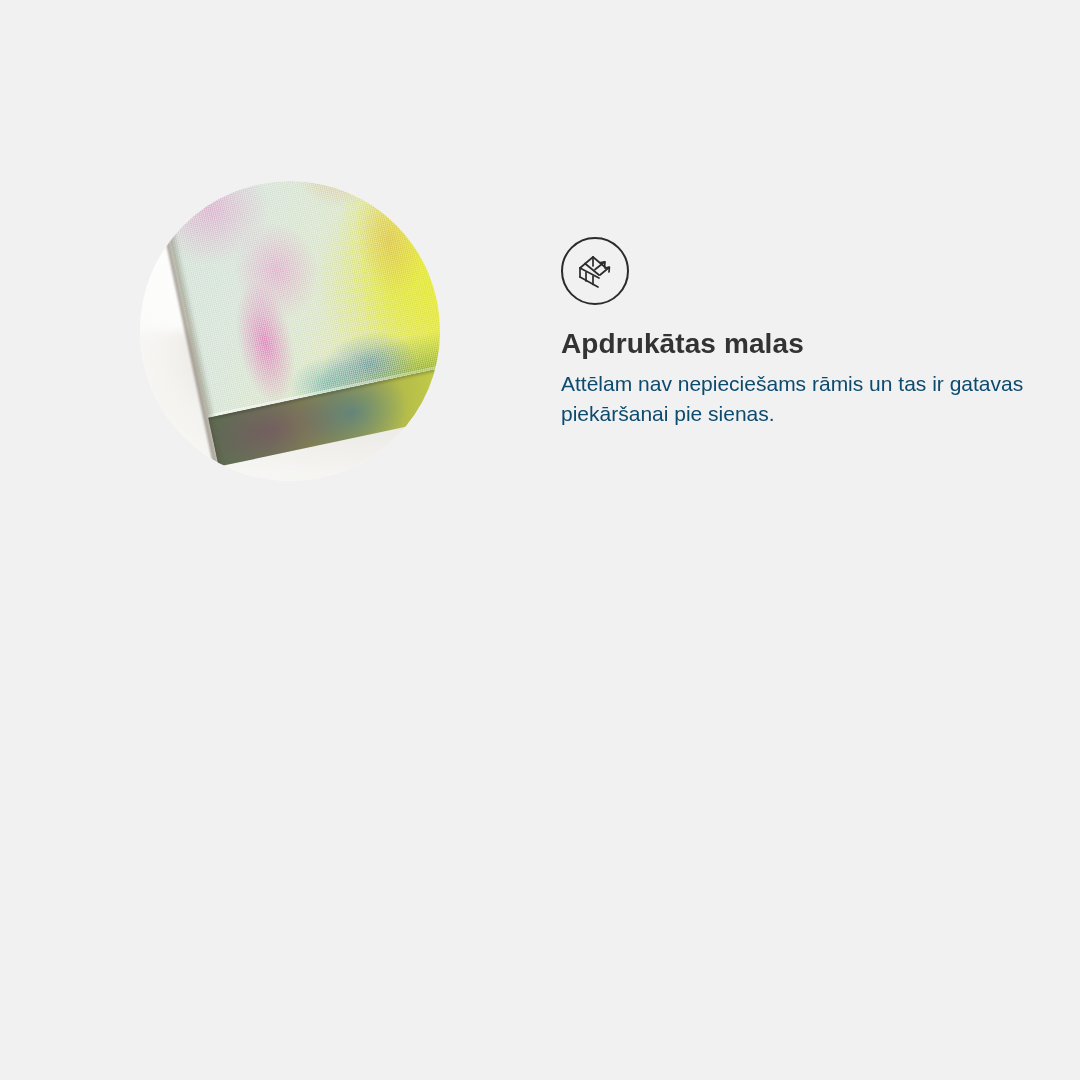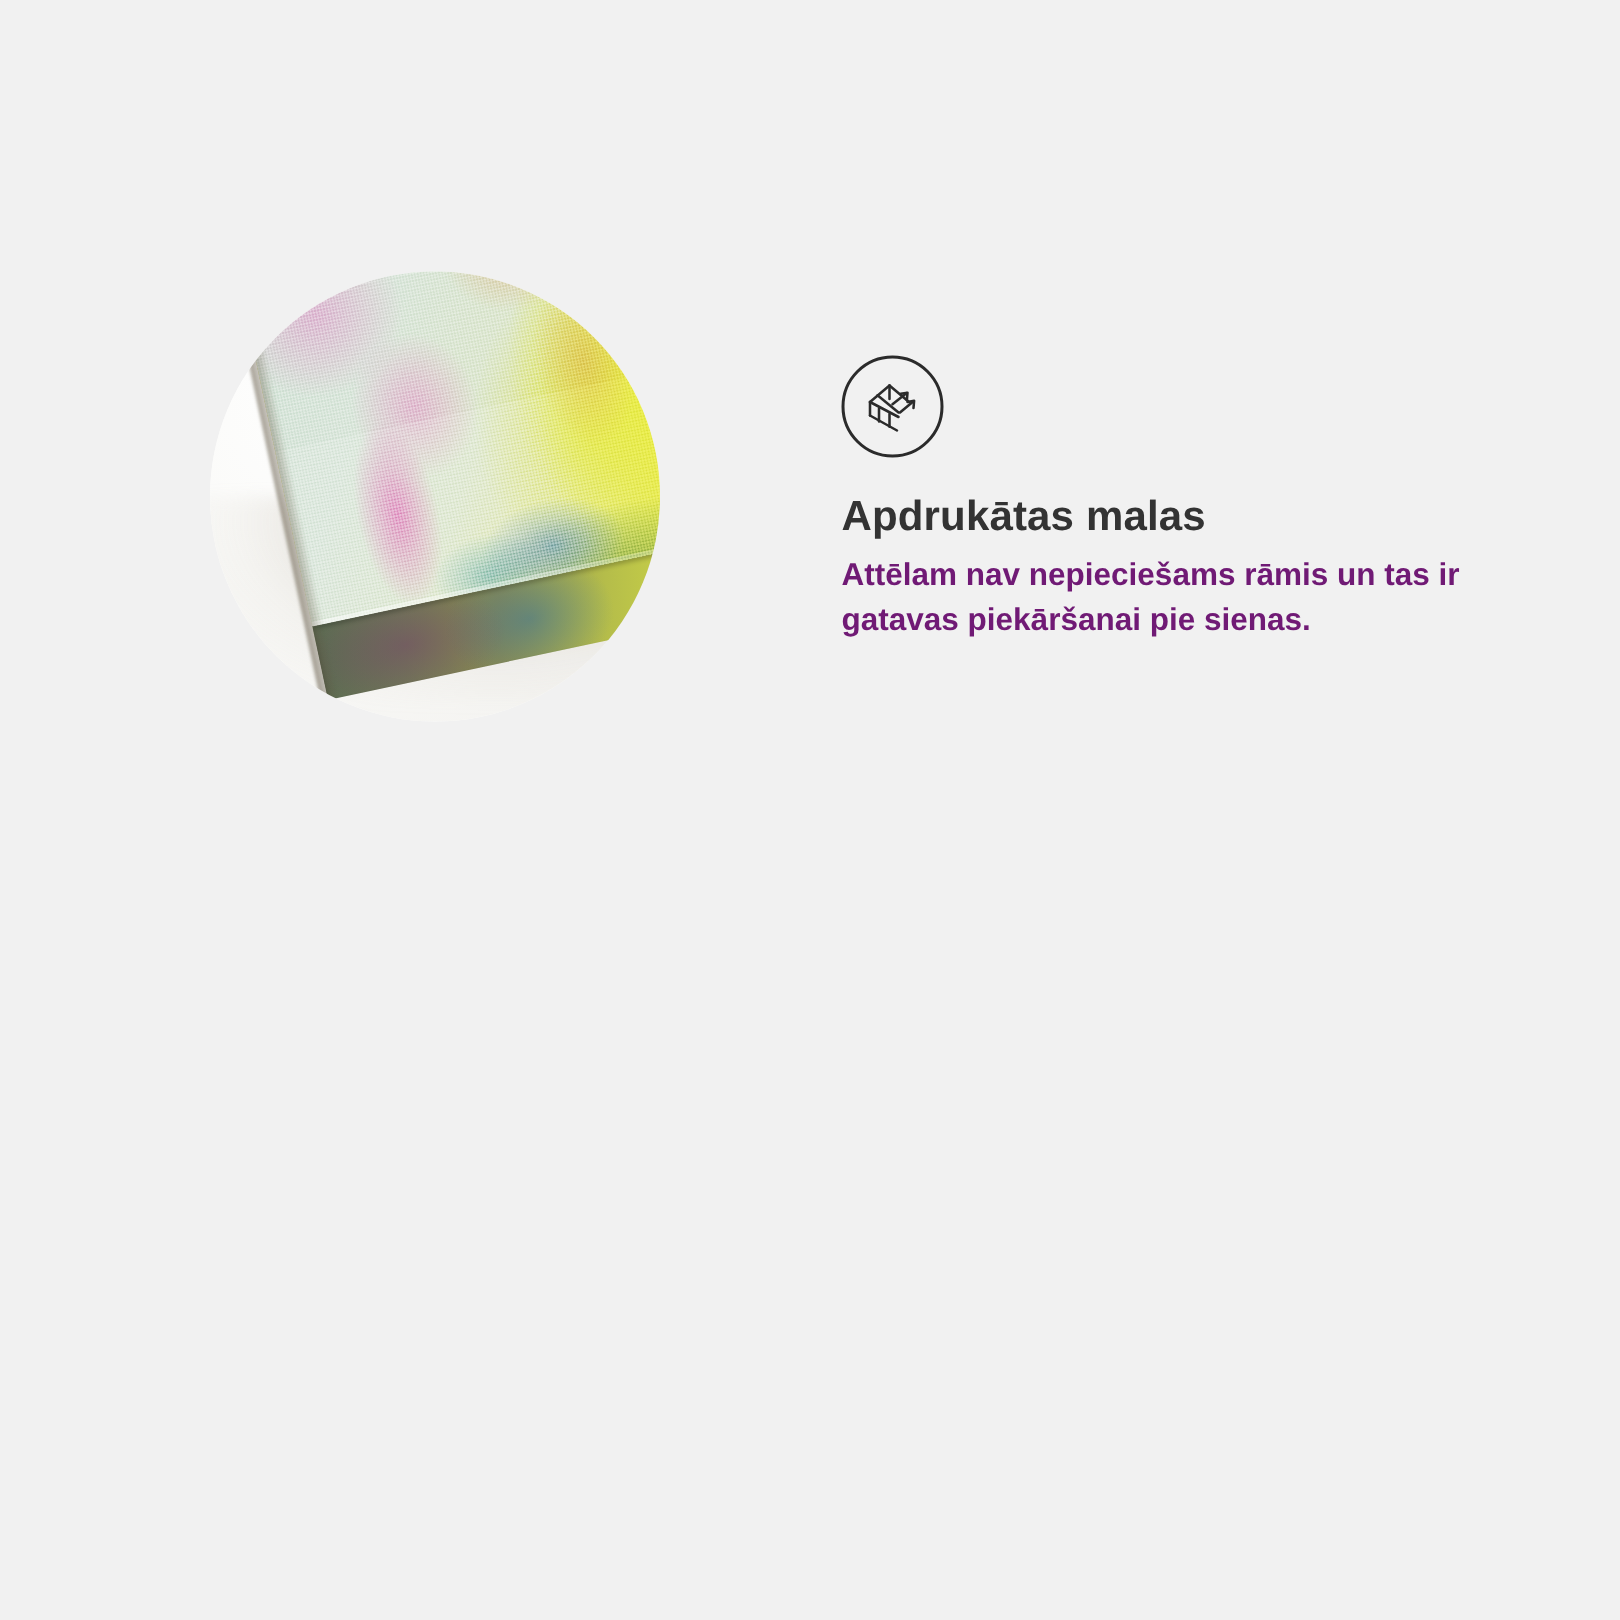--- a/index.html
+++ b/index.html
@@ -159,22 +159,22 @@
   .feature-title {
     font-size: 28px;
     font-weight: 700;
     color: #333333;
     letter-spacing: 0.1px;
     line-height: 1.2;
     margin: 0 0 8px 0;
   }
   .feature-desc {
     font-size: 21px;
-    font-weight: 700;
-    color: #701a75;
+    font-weight: 400;
+    color: #0c4a6e;
     line-height: 30px;
     margin: 0;
     max-width: 492px;
   }
 </style>
 </head>
 <body>
 
 <div class="page">
 

